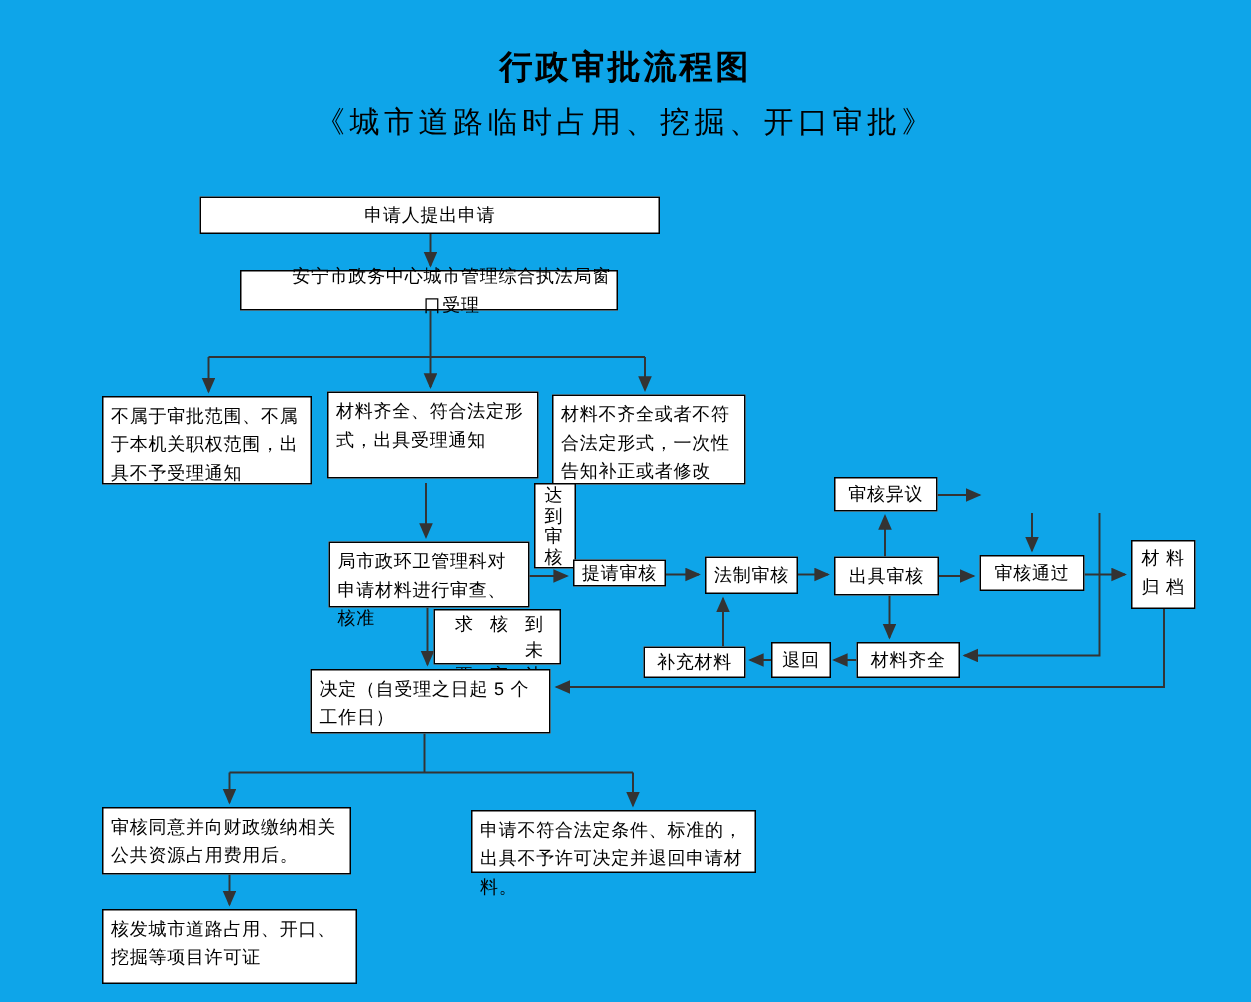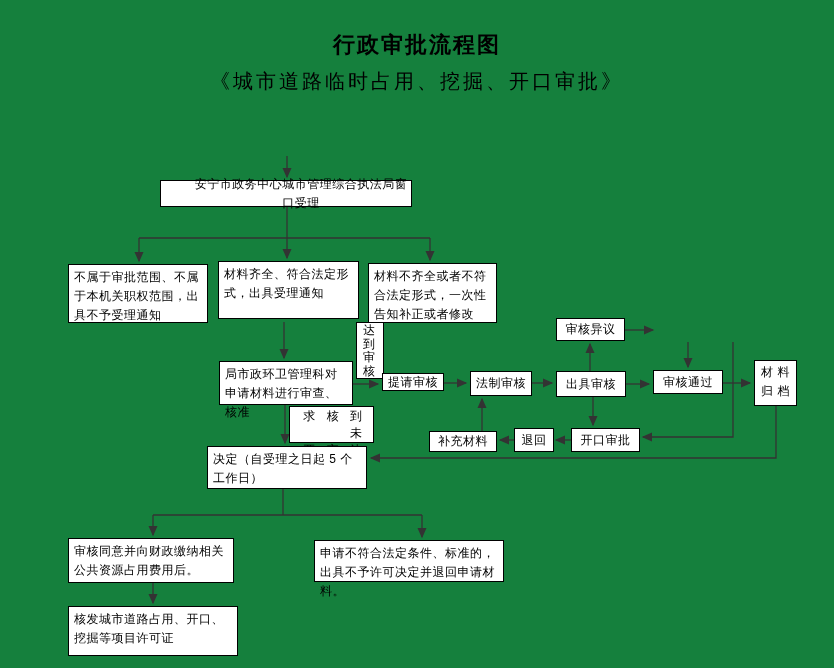--- a/index.html
+++ b/index.html
@@ -42,21 +42,21 @@
     word-break: break-all; font-size: 12px;
   }
   .node.twolines { display: block; padding-top: 2px; }
   .node.twolines div { text-align: center; line-height: 19px; }
   .node.rightlines { display: block; padding: 1px 7px 0 0; }
   .node.rightlines div { text-align: right; line-height: 17px; letter-spacing: 4px; }
 </style>
 </head>
 <body>
 
-<div id="canvas" style="background: #15803d;">
+<div id="canvas" style="background: #0ea5e9;">
 
   <div class="page-title">行政审批流程图</div>
   <div class="page-subtitle">《城市道路临时占用、挖掘、开口审批》</div>
 
   <svg class="connectors" width="834" height="668" viewBox="0 0 834 668">
     <defs>
       <marker id="arw" markerWidth="9" markerHeight="8" refX="7" refY="3.5" orient="auto">
         <path d="M0,0 L8,3.5 L0,7 Z" fill="#333333"></path>
       </marker>
     </defs>
@@ -104,20 +104,21 @@
 
       <line x1="283" y1="489" x2="283" y2="515"></line>
       <line x1="153" y1="515" x2="422" y2="515"></line>
       <line x1="153" y1="515" x2="153" y2="535" marker-end="url(#arw)"></line>
       <line x1="422" y1="515" x2="422" y2="537" marker-end="url(#arw)"></line>
 
       <line x1="153" y1="583" x2="153" y2="603" marker-end="url(#arw)"></line>
     </g>
   </svg>
 
+  <div class="node center" style="left:133px; top:131px; width:307px; height:25px;">申请人提出申请</div>
 
   <div class="node center" style="left:160px; top:180px; width:252px; height:27px;padding-left:32px;">安宁市政务中心城市管理综合执法局窗口受理</div>
 
   <div class="node" style="left:68px; top:264px; width:140px; height:59px;">不属于审批范围、不属于本机关职权范围，出具不予受理通知</div>
 
   <div class="node" style="left:218px; top:261px; width:141px; height:58px;">材料齐全、符合法定形式，出具受理通知</div>
 
   <div class="node" style="left:368px; top:263px; width:129px; height:60px;">材料不齐全或者不符合法定形式，一次性告知补正或者修改</div>
 
   <div class="node vtext" style="left:356px; top:322px; width:28px; height:57px;">
@@ -144,21 +145,21 @@
 
   <div class="node rightlines" style="left:289px; top:406px; width:85px; height:37px;">
     <div>求 核 到 未</div>
     <div>要 审 达</div>
   </div>
 
   <div class="node center" style="left:429px; top:431px; width:68px; height:21px;">补充材料</div>
 
   <div class="node center" style="left:514px; top:428px; width:40px; height:24px;">退回</div>
 
-  <div class="node center" style="left:571px; top:428px; width:69px; height:24px;">开口审批</div>
+  <div class="node center" style="left:571px; top:428px; width:69px; height:24px;">材料齐全</div>
 
   <div class="node" style="left:207px; top:446px; width:160px; height:43px;">决定（自受理之日起 5 个工作日）</div>
 
   <div class="node" style="left:68px; top:538px; width:166px; height:45px;">审核同意并向财政缴纳相关公共资源占用费用后。</div>
 
   <div class="node" style="left:314px; top:540px; width:190px; height:42px;">申请不符合法定条件、标准的，出具不予许可决定并退回申请材料。</div>
 
   <div class="node" style="left:68px; top:606px; width:170px; height:50px;">核发城市道路占用、开口、挖掘等项目许可证</div>
 
 </div>

